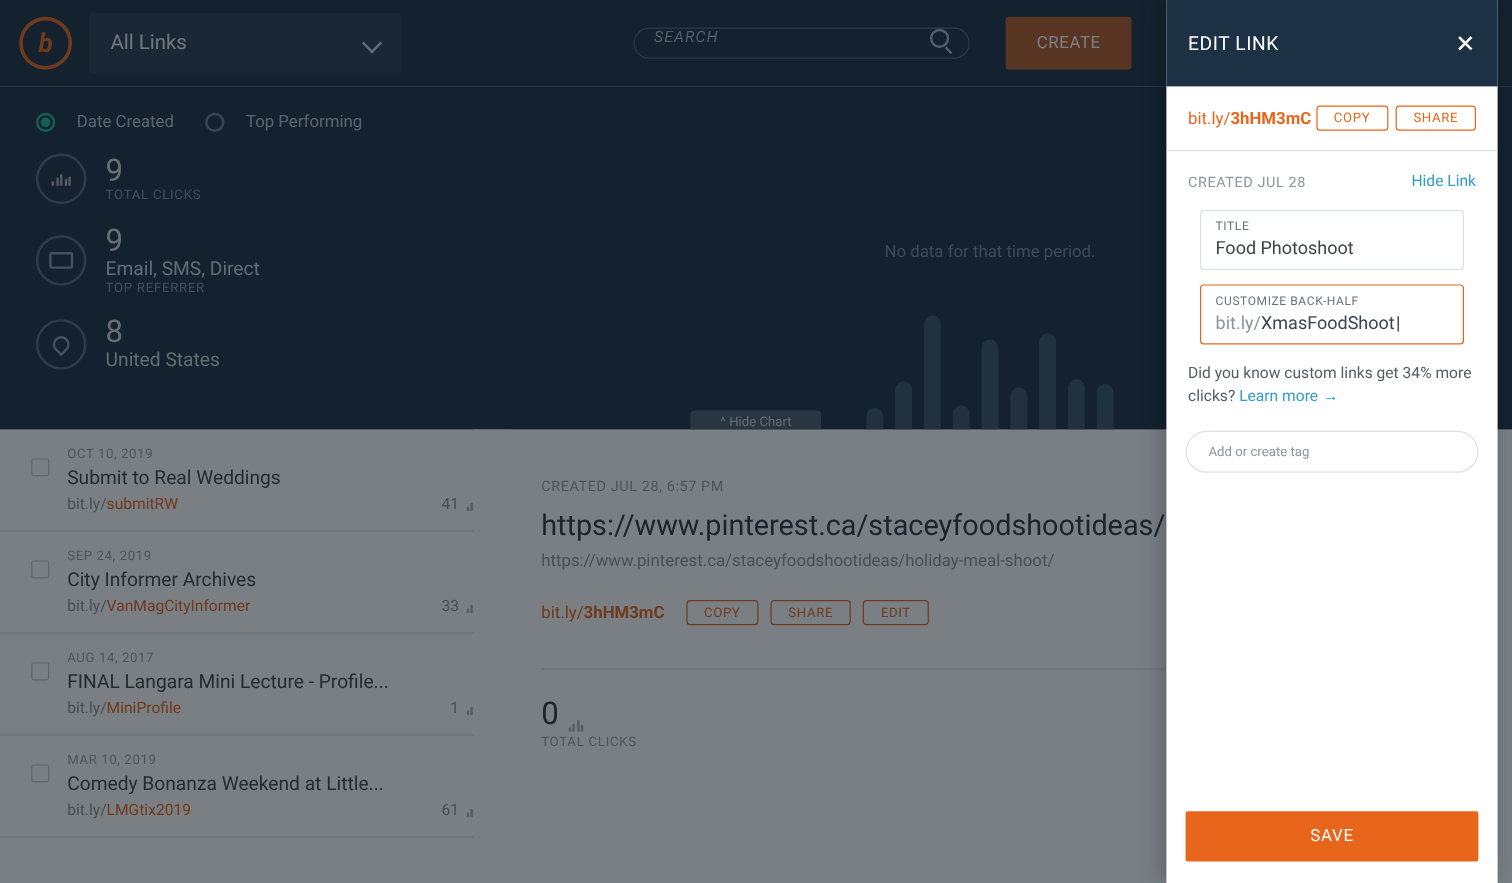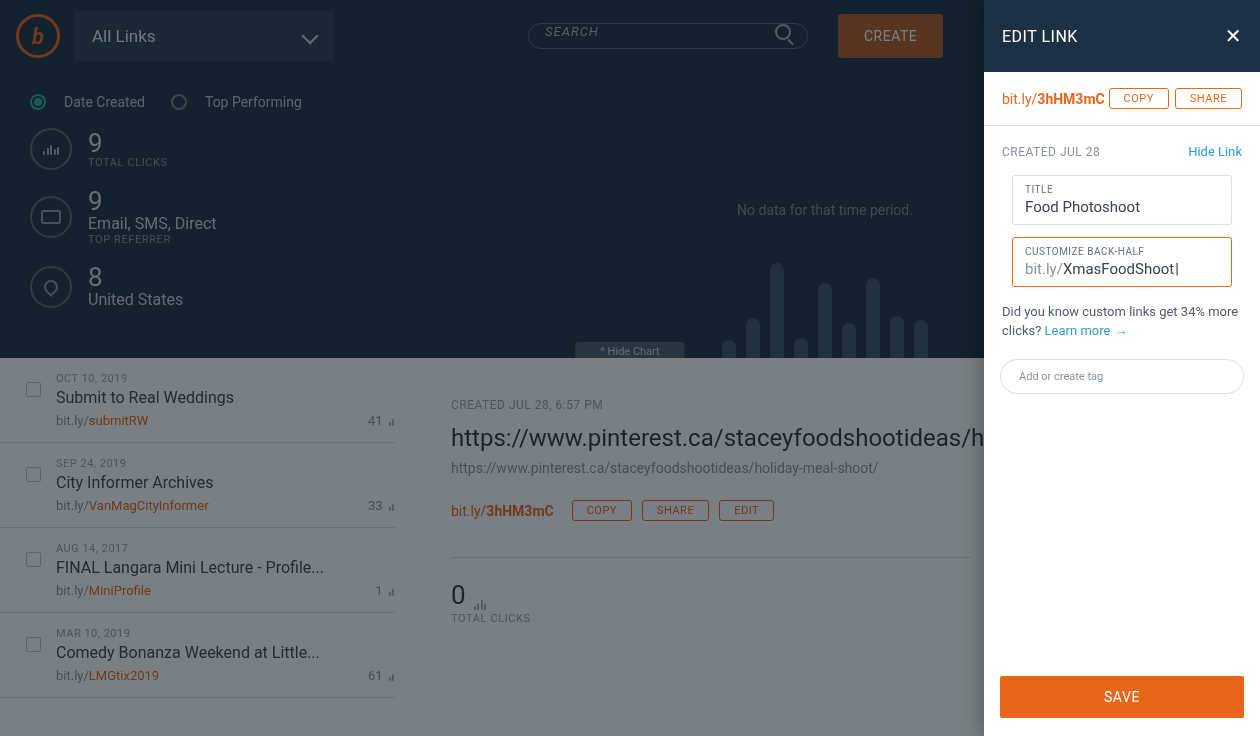--- a/index.html
+++ b/index.html
@@ -50,21 +50,21 @@
   .d-url-sm{font-size:14px;color:#8d959f;margin-top:8px}
   .d-sh-row{display:flex;align-items:center;gap:10px;margin-top:24px;font-size:12px}
   .d-sh-row .short{color:var(--orange);font-size:14px;margin-right:8px}
   .d-sh-row .short b{font-weight:700}
   .pill{border:1px solid var(--orange);color:var(--orange);padding:3px 14px;border-radius:3px;font-size:11px;letter-spacing:.5px}
   .d-divider{height:1px;background:var(--border);margin-top:36px;width:520px}
   .d-clicks{font-size:26px;color:#323a44;margin-top:22px;display:flex;align-items:flex-end;gap:8px}
   .d-clicks-lbl{font-size:11px;color:#9aa2ad;letter-spacing:.6px;margin-top:2px}
   .overlay{position:absolute;inset:0;background:rgba(12,22,30,.55);}
   
-  .panel{position:absolute;right:0;top:0;bottom:0;width:276px;background:#fff;box-shadow:-4px 0 18px rgba(0,0,0,.25);display:flex;flex-direction:column}
+  .panel{position:absolute;right:12px;top:0;bottom:0;width:276px;background:#fff;box-shadow:-4px 0 18px rgba(0,0,0,.25);display:flex;flex-direction:column}
   .panel-head{height:72px;background:var(--dark);color:#fff;display:flex;align-items:center;justify-content:space-between;padding:0 18px;font-size:16px;letter-spacing:.5px}
   .panel-head .x{font-size:20px;cursor:pointer}
   .panel-top{display:flex;align-items:center;justify-content:space-between;padding:16px 18px;border-bottom:1px solid var(--border)}
   .short-link{font-size:14px;color:var(--orange)}
   .short-link span{color:var(--gray)}
   .panel-meta{display:flex;justify-content:space-between;align-items:center;padding:18px 18px 10px;font-size:12px;color:#8b939e;letter-spacing:.5px}
   .hide-link{color:#2e9ec6;font-size:13px;letter-spacing:0}
   .field{margin:6px 28px;border:1px solid var(--border);border-radius:3px;padding:8px 12px}
   .field.active{border:1.5px solid var(--orange)}
   .field .lbl{font-size:10px;color:#68717c;letter-spacing:.5px}

